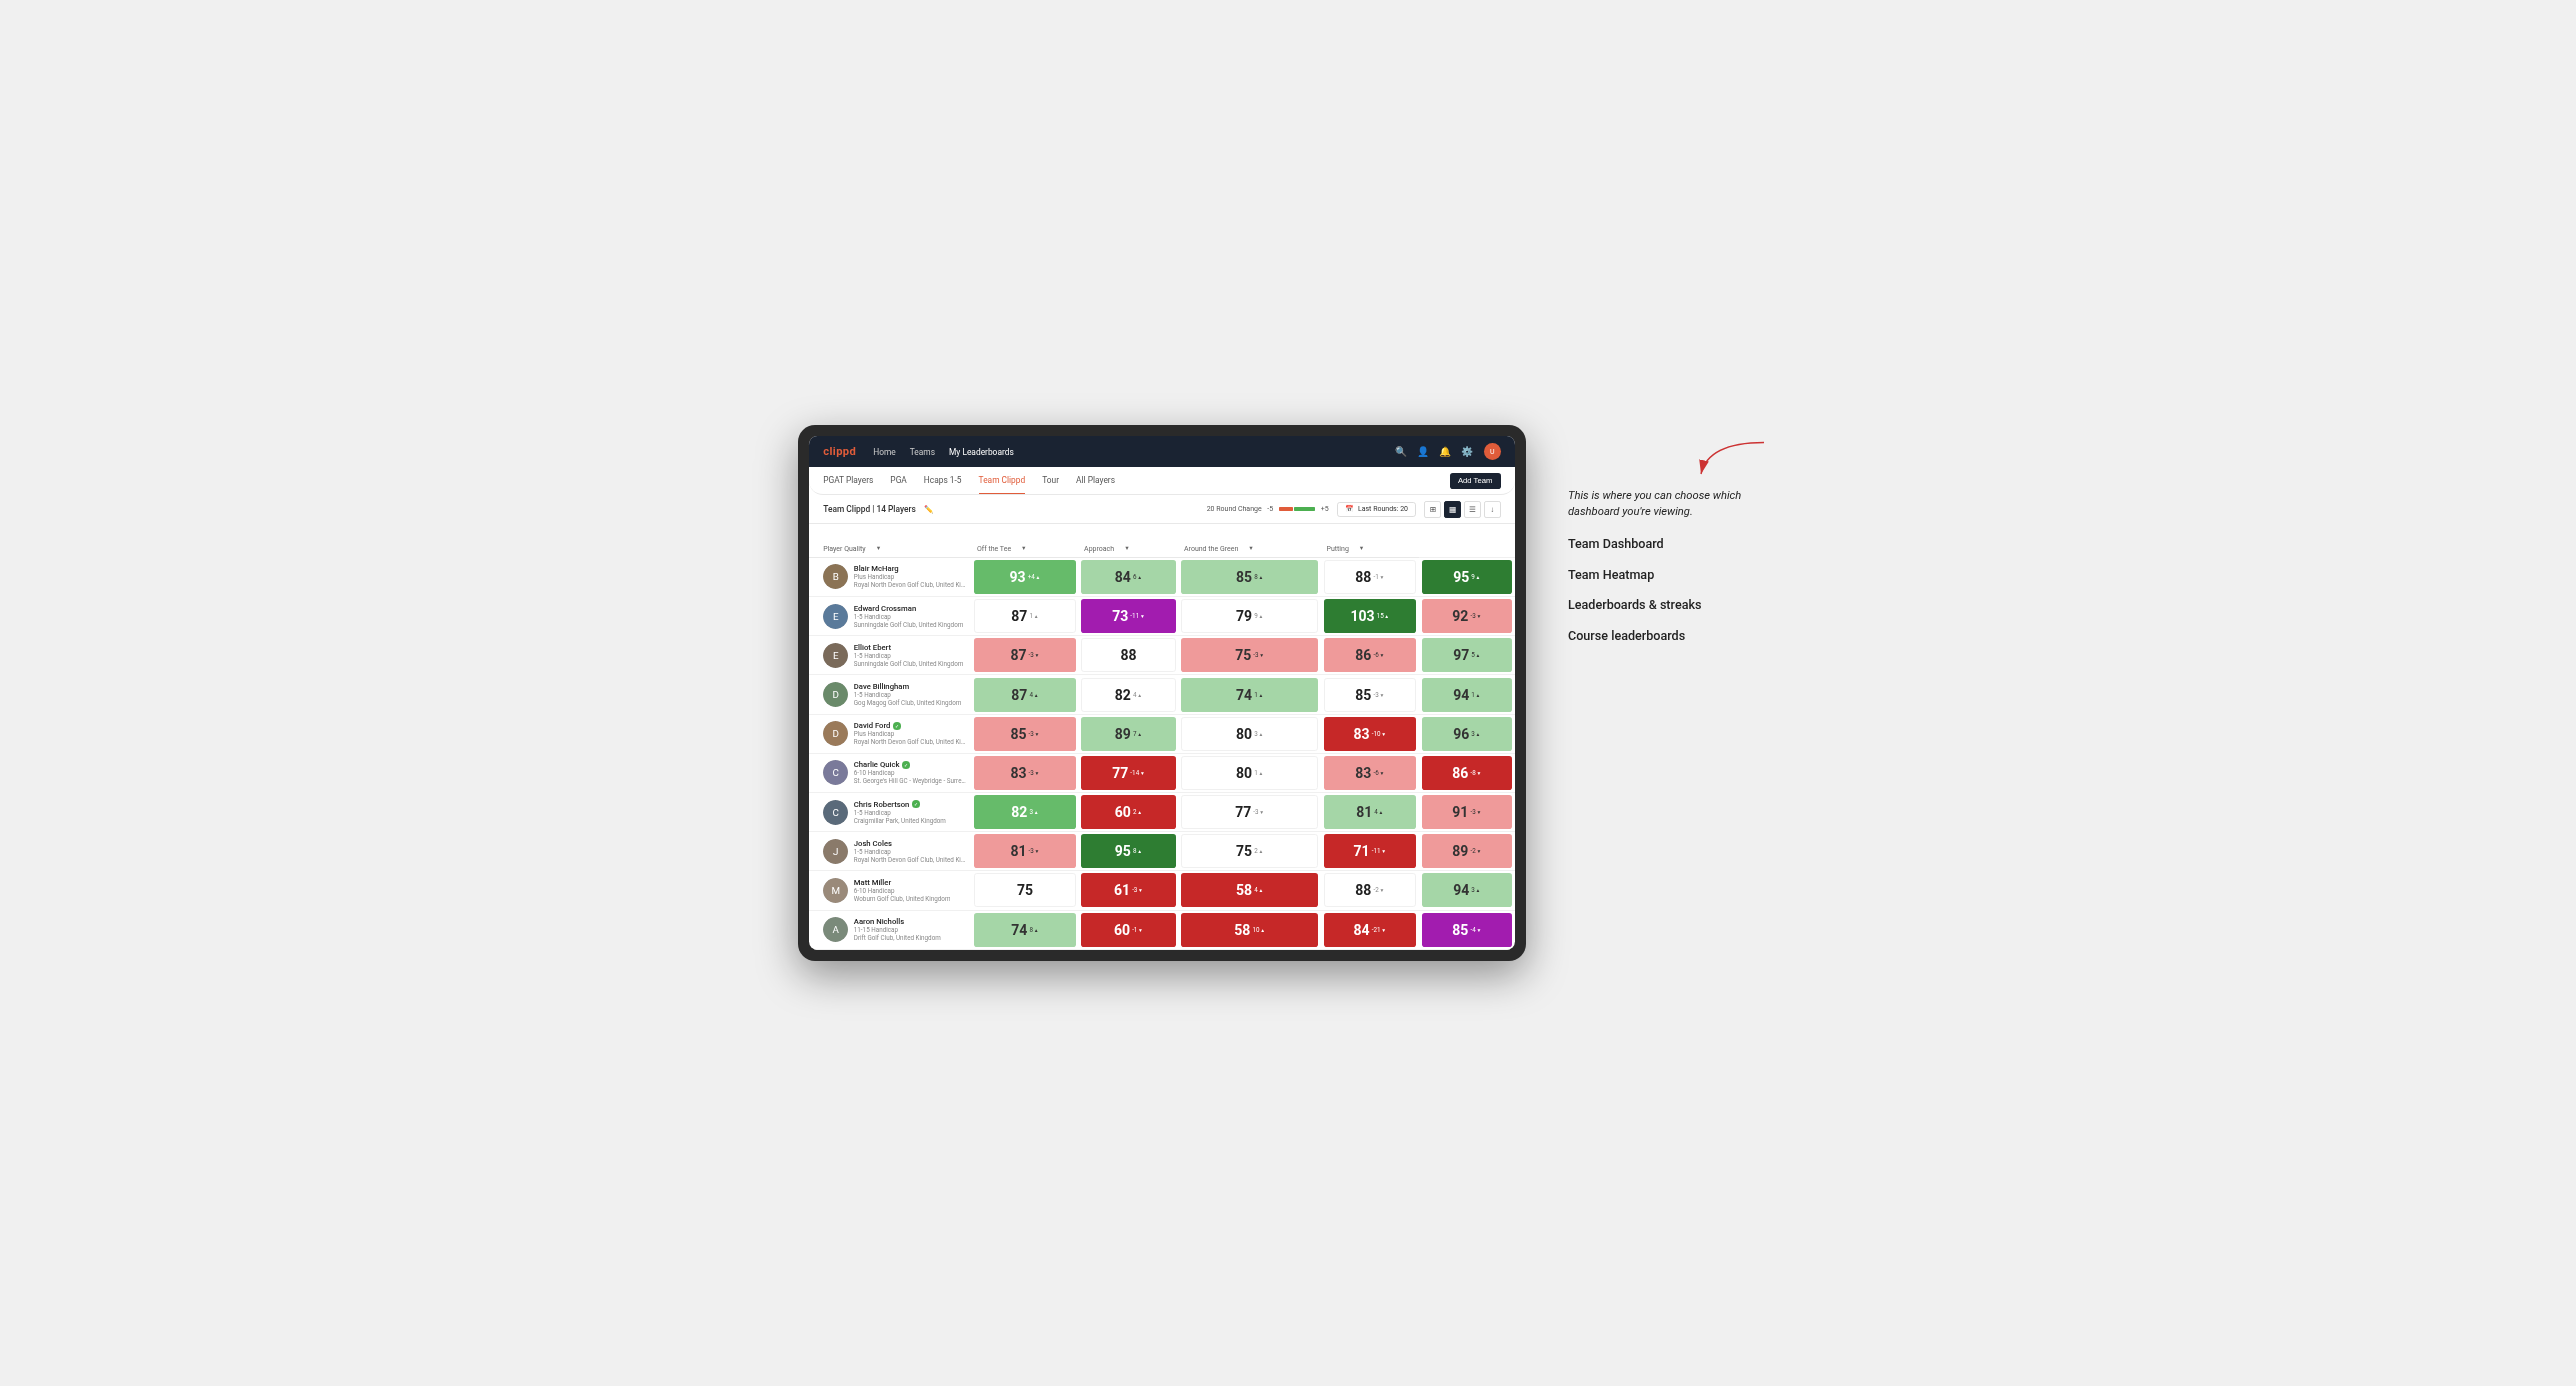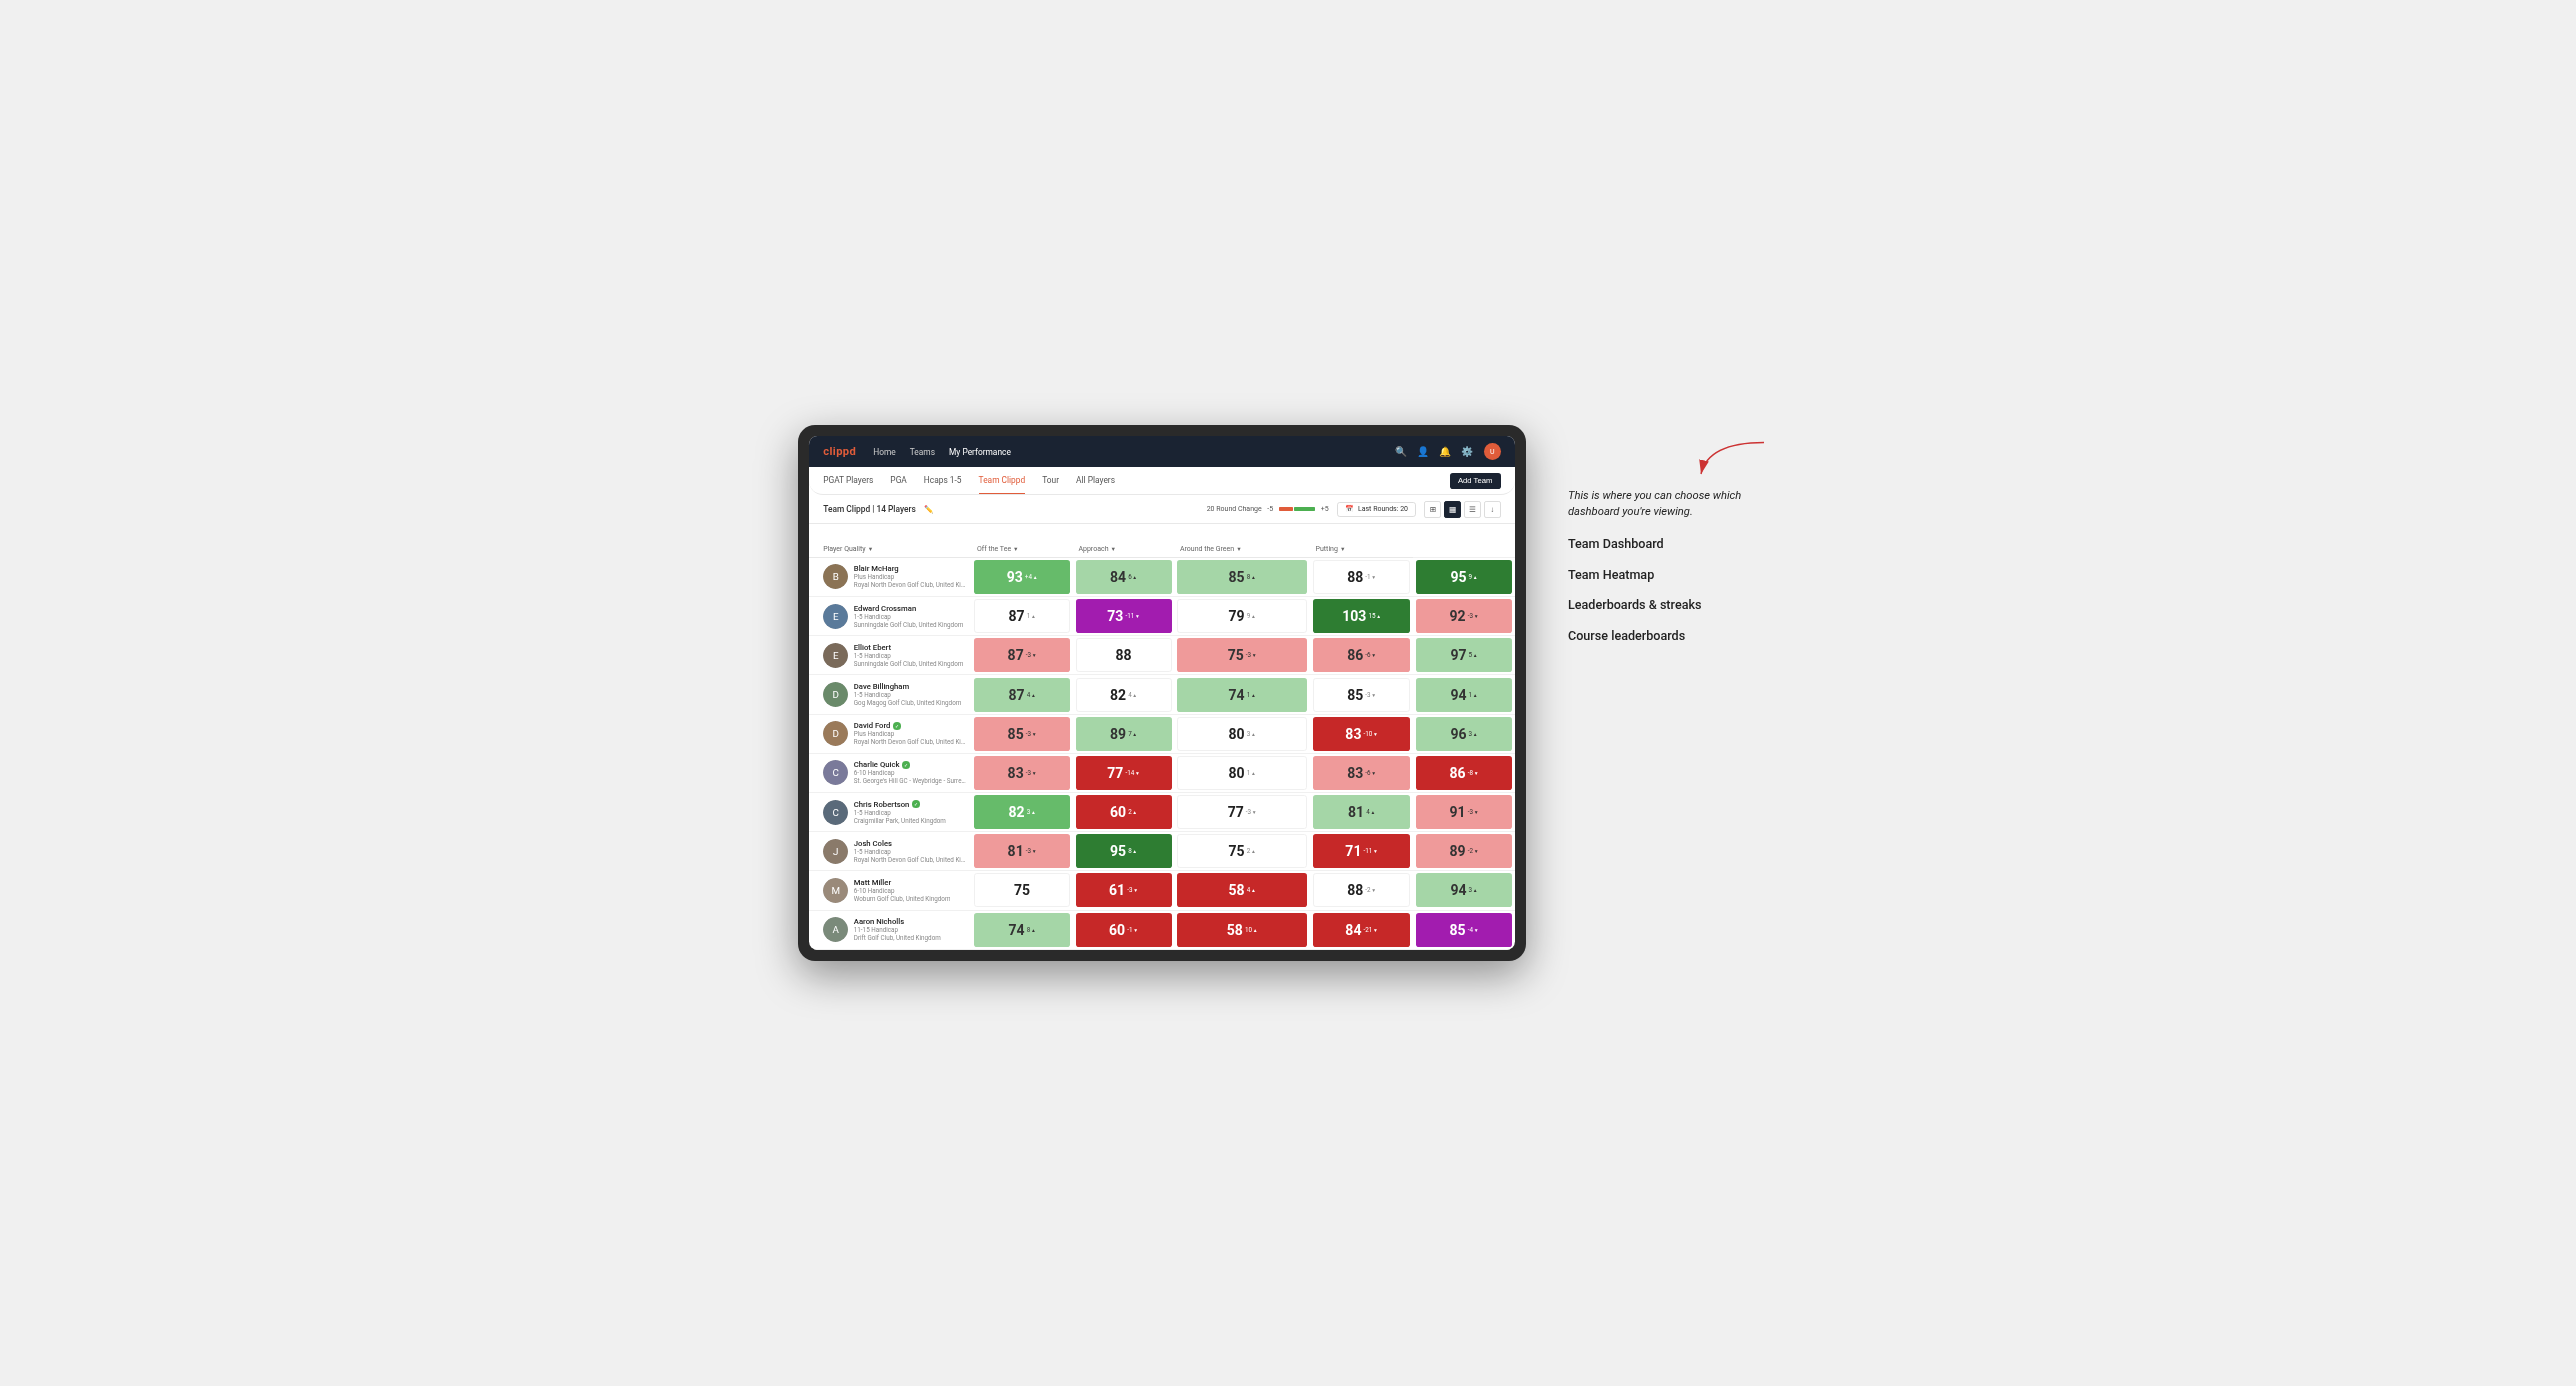--- a/index.html
+++ b/index.html
@@ -236,22 +236,22 @@
       white-space: nowrap;
     }
 
     .data-table th:first-child {
       padding-left: 14px;
       width: 140px;
     }
 
     .col-header {
       display: flex;
-      align-items: center;
-      gap: 2px;
+      align-items: flex-start;
+      gap: 10px;
       margin-top: 16px;
     }
 
     .col-arrow { font-size: 5.6px; }
 
     .data-table td {
       padding: 2.1px 2.8px;
       vertical-align: middle;
     }
 
@@ -425,21 +425,21 @@
 <div class="page-wrapper">
 
   <div class="tablet-frame">
     <div class="tablet-screen">
 
       <div class="nav-bar">
         <span class="nav-logo">clippd</span>
         <div class="nav-links">
           <span class="nav-link">Home</span>
           <span class="nav-link">Teams</span>
-          <span class="nav-link active">My Performance</span>
+          <span class="nav-link active">My Leaderboards</span>
         </div>
         <div class="nav-icons">
           <span class="nav-icon">🔍</span>
           <span class="nav-icon">👤</span>
           <span class="nav-icon">🔔</span>
           <span class="nav-icon">⚙️</span>
           <div class="nav-avatar">U</div>
         </div>
       </div>
 

